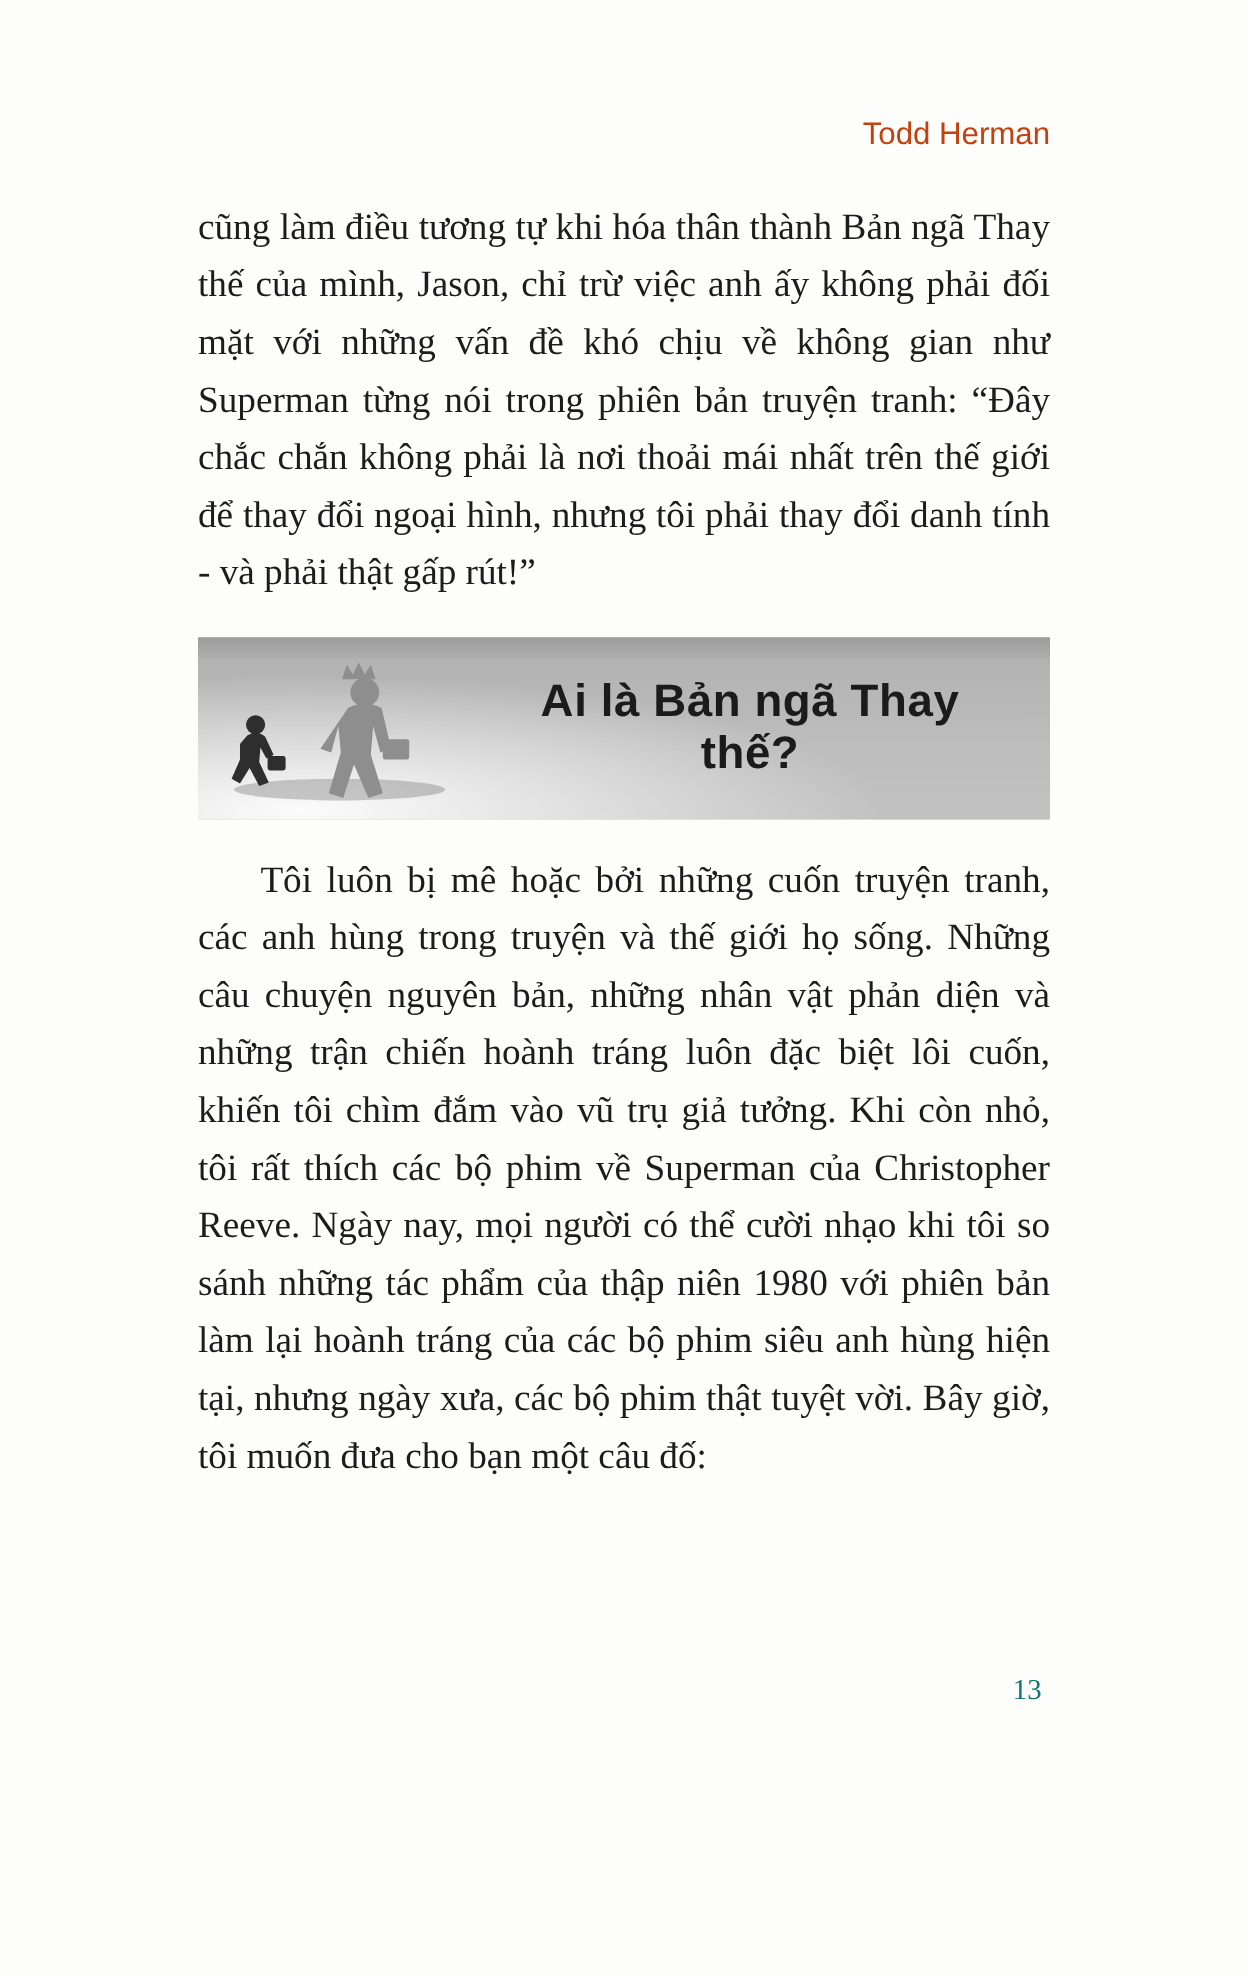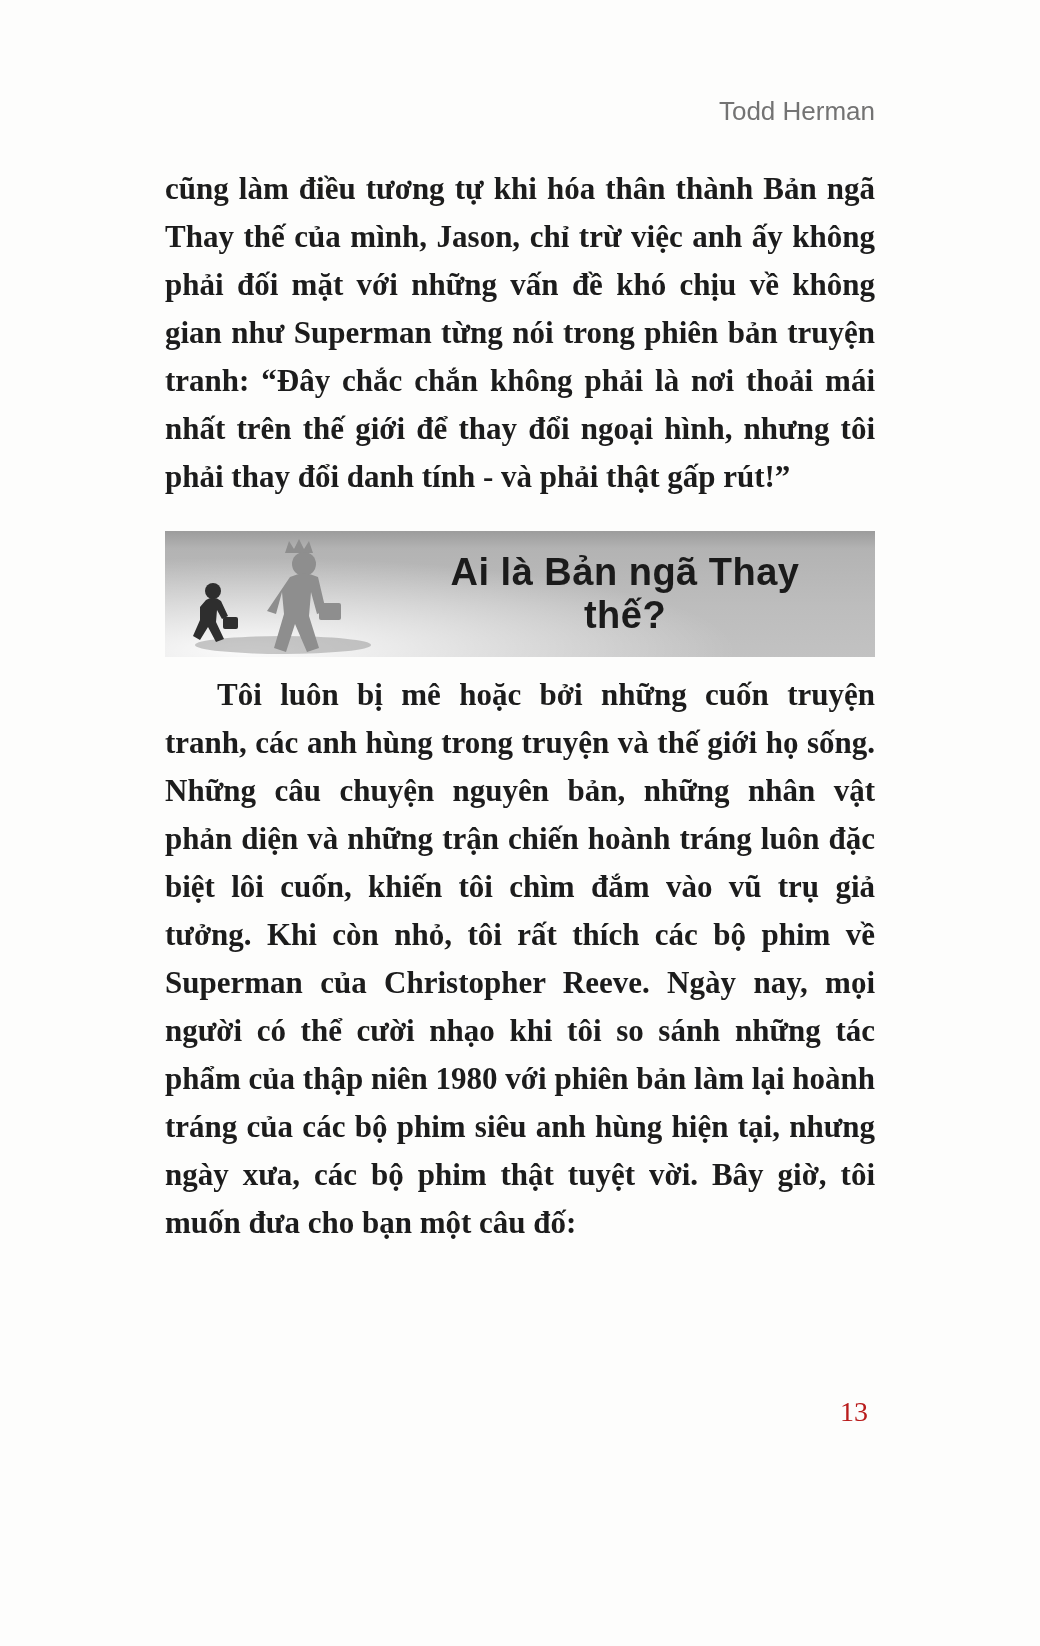--- a/index.html
+++ b/index.html
@@ -16,39 +16,38 @@
     box-sizing: border-box;
     padding: 96px 165px 0 165px;
     font-family: "Liberation Serif", serif;
     color: #1e1e1e;
     overflow: hidden;
   }
   .running-header {
     text-align: right;
     font-family: "Liberation Sans", sans-serif;
     font-size: 26px;
-    color: #737373;
+    color: #c2410c;
     margin: 0 0 38px 0;
   }
   .body-text {
     font-size: 31px;
     line-height: 48px;
     text-align: justify;
     margin: 0 0 16px 0;
     color: #1c1c1c;
-    font-weight: bold;
   }
   .body-text.indent {
     text-indent: 52px;
   }
   .section-banner {
     position: relative;
     width: 100%;
-    height: 126px;
-    margin: 30px 0 14px 0;
+    height: 152px;
+    margin: 30px 0 26px 0;
     background:
       radial-gradient(ellipse at 12% 95%, rgba(255,255,255,0.95) 0%, rgba(255,255,255,0.0) 55%),
       linear-gradient(180deg, #9c9c9c 0%, #b3b3b3 14%, #bdbdbd 60%, #c2c2c2 100%);
     display: flex;
     align-items: center;
   }
   .banner-art {
     flex: 0 0 250px;
     height: 126px;
     position: relative;
@@ -65,22 +64,22 @@
     font-size: 38px;
     color: #1b1b1b;
     letter-spacing: 0.5px;
     padding-right: 40px;
     text-align: center;
   }
   .page-number {
     position: absolute;
     top: 1396px;
     right: 172px;
-    font-size: 28px;
-    color: #b91c1c;
+    font-size: 24px;
+    color: #0f766e;
   }
 </style>
 </head>
 <body>
 
 <div class="page">
 
   <p class="running-header">Todd Herman</p>
 
   <p class="body-text">cũng làm điều tương tự khi hóa thân thành Bản ngã Thay thế của mình, Jason, chỉ trừ việc anh ấy không phải đối mặt với những vấn đề khó chịu về không gian như Superman từng nói trong phiên bản truyện tranh: “Đây chắc chắn không phải là nơi thoải mái nhất trên thế giới để thay đổi ngoại hình, nhưng tôi phải thay đổi danh tính - và phải thật gấp rút!”</p>

